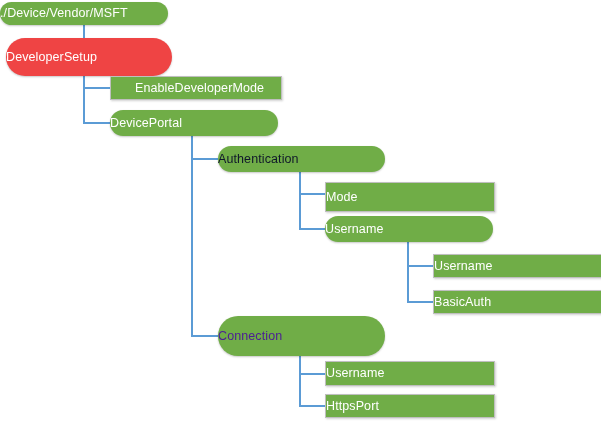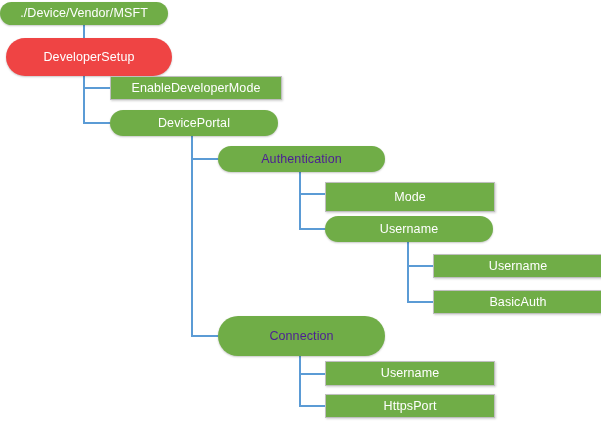--- a/index.html
+++ b/index.html
@@ -26,21 +26,20 @@
     height: 428px;
     pointer-events: none;
   }
   .node {
     position: absolute;
     box-sizing: border-box;
     background: #70AD47;
     color: #ffffff;
     display: flex;
     align-items: center;
-    justify-content: center;
     font-size: 12.5px;
     letter-spacing: 0.1px;
     line-height: 1;
     text-align: center;
     white-space: nowrap;
     user-select: none;
   }
   .node.rounded {
     border-radius: 999px;
     box-shadow: 0 1px 2px rgba(0,0,0,0.22);
@@ -74,27 +73,27 @@
       </g>
   </svg>
 
   <div id="node-layer">
       <div class="node rounded" style="left: 0px; top: 2px; width: 168px; height: 23px; background: rgb(112, 173, 71); color: rgb(255, 255, 255);">
         <span class="node-label">./Device/Vendor/MSFT</span>
       </div>
       <div class="node rounded" style="left: 6px; top: 38px; width: 166px; height: 38px; background: #ef4444; color: rgb(255, 255, 255);">
         <span class="node-label">DeveloperSetup</span>
       </div>
-      <div class="node rect" style="left: 110px; top: 76px; width: 172px; height: 24px; background: rgb(112, 173, 71); color: rgb(255, 255, 255);">
+      <div class="node rect" style="left: 110px; top: 76px; width: 172px; height: 24px; background: rgb(112, 173, 71); color: rgb(255, 255, 255); padding-left: 24px;">
         <span class="node-label">EnableDeveloperMode</span>
       </div>
       <div class="node rounded" style="left: 110px; top: 110px; width: 168px; height: 26px; background: rgb(112, 173, 71); color: rgb(255, 255, 255);">
         <span class="node-label">DevicePortal</span>
       </div>
-      <div class="node rounded" style="left: 218px; top: 146px; width: 167px; height: 26px; background: rgb(112, 173, 71); color: #4c1d95;">
+      <div class="node rounded" style="left: 218px; top: 146px; width: 167px; height: 26px; background: rgb(112, 173, 71); color: #0f172a;">
         <span class="node-label">Authentication</span>
       </div>
       <div class="node rect" style="left: 325px; top: 182px; width: 170px; height: 30px; background: rgb(112, 173, 71); color: rgb(255, 255, 255);">
         <span class="node-label">Mode</span>
       </div>
       <div class="node rounded" style="left: 325px; top: 216px; width: 168px; height: 26px; background: rgb(112, 173, 71); color: rgb(255, 255, 255);">
         <span class="node-label">Username</span>
       </div>
       <div class="node rect" style="left: 433px; top: 254px; width: 170px; height: 24px; background: rgb(112, 173, 71); color: rgb(255, 255, 255);">
         <span class="node-label">Username</span>

